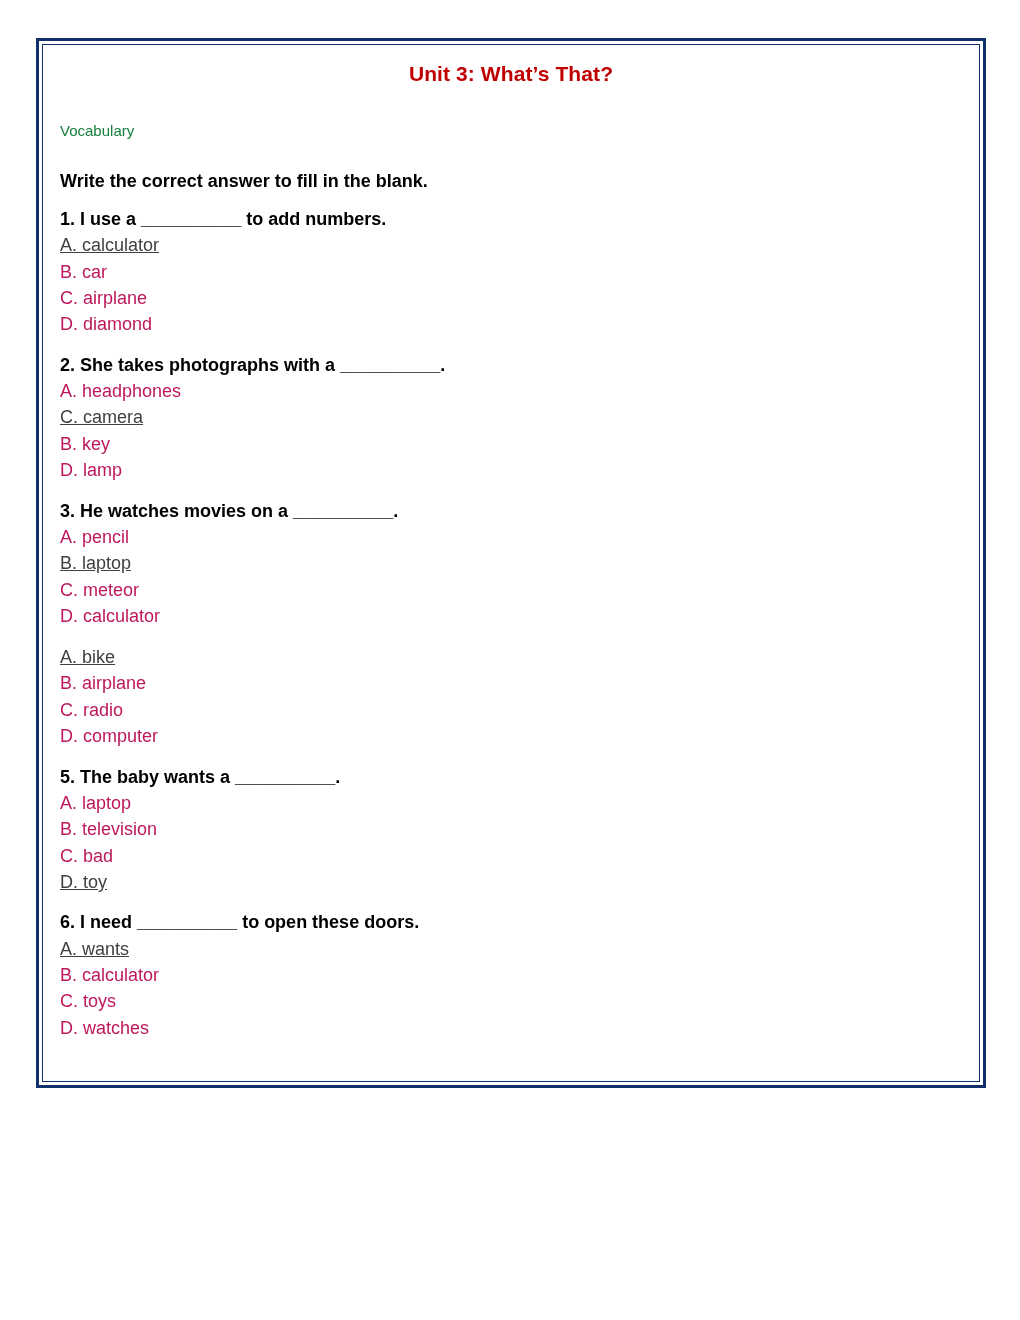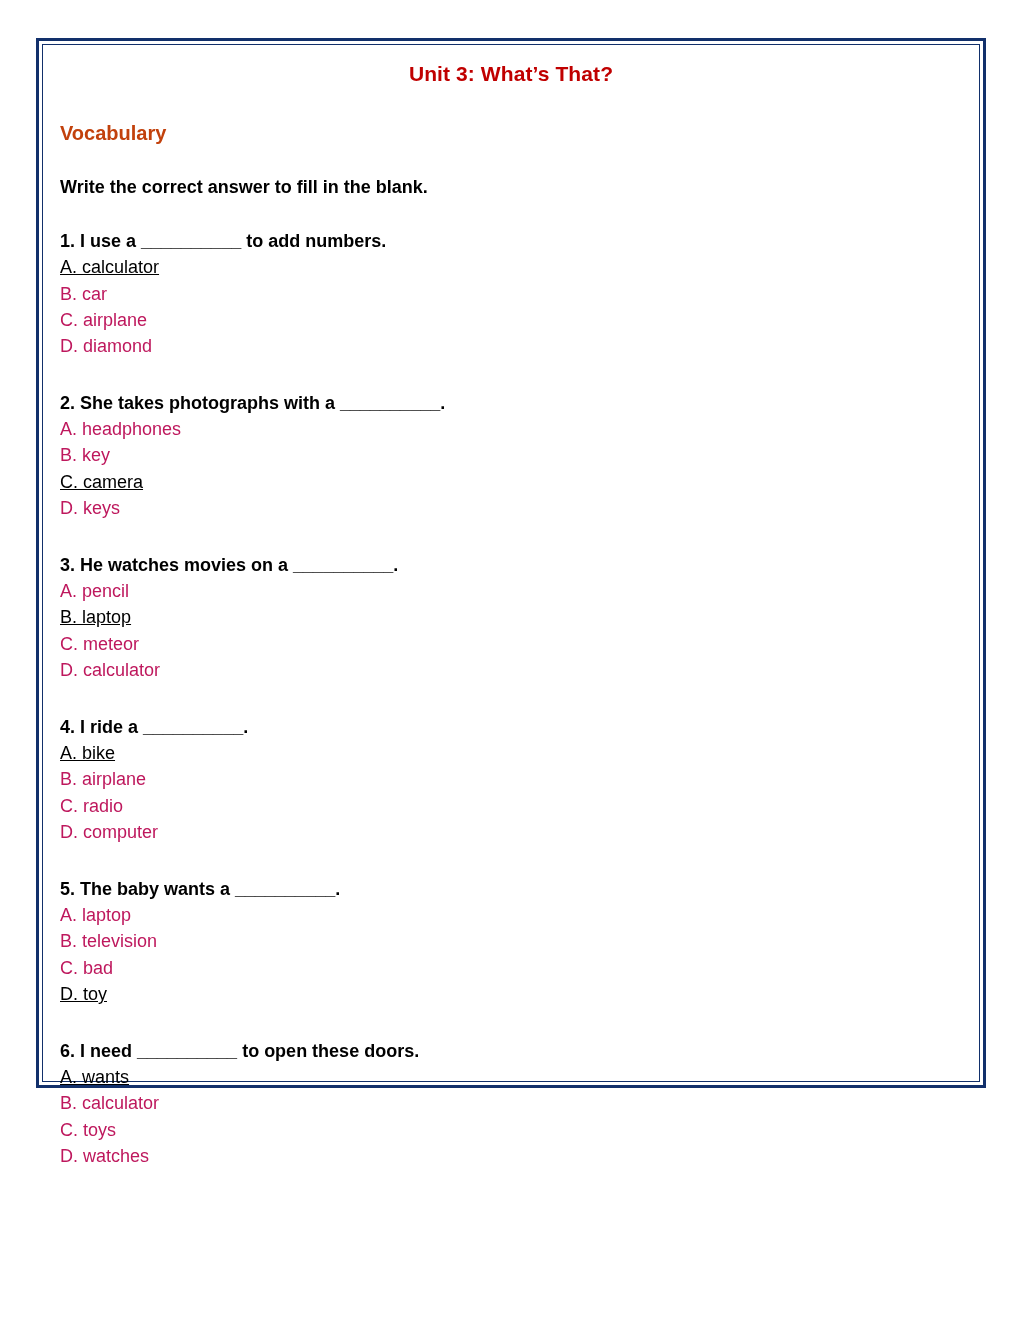--- a/index.html
+++ b/index.html
@@ -47,47 +47,47 @@
   }
   .doc-title {
     text-align: center;
     color: #c00000;
     font-weight: bold;
     font-size: 21px;
     margin: 4px 0 0 0;
     letter-spacing: 0.1px;
   }
   .section-heading {
-    color: #c2410c;
-    font-weight: bold;
-    font-size: 20px;
+    color: #15803d;
+    font-weight: normal;
+    font-size: 15px;
     margin: 36px 0 0 0;
   }
   .instruction {
     color: #000000;
     font-weight: bold;
     font-size: 18px;
     margin: 32px 0 0 0;
   }
   .question-block {
-    margin-top: 30px;
+    margin-top: 14px;
   }
   .question-stem {
     font-weight: bold;
     font-size: 18px;
     color: #000000;
     line-height: 1.45;
   }
   .choice {
     font-size: 18px;
     color: #be185d;
     line-height: 1.47;
   }
   .choice.answer {
-    color: #000000;
+    color: #404040;
     text-decoration: underline;
   }
 </style>
 </head>
 <body>
 
 <div class="page">
   <div class="frame-outer"></div>
   <div class="frame-inner"></div>
 
@@ -100,33 +100,32 @@
         <div class="question-block">
           <div class="question-stem">1. I use a __________ to add numbers.</div>
           <div class="choice answer">A. calculator</div>
           <div class="choice">B. car</div>
           <div class="choice">C. airplane</div>
           <div class="choice">D. diamond</div>
         </div>
         <div class="question-block">
           <div class="question-stem">2. She takes photographs with a __________.</div>
           <div class="choice">A. headphones</div>
+          <div class="choice answer">C. camera</div>
           <div class="choice">B. key</div>
-          <div class="choice answer">C. camera</div>
-          <div class="choice">D. keys</div>
+          <div class="choice">D. lamp</div>
         </div>
         <div class="question-block">
           <div class="question-stem">3. He watches movies on a __________.</div>
           <div class="choice">A. pencil</div>
           <div class="choice answer">B. laptop</div>
           <div class="choice">C. meteor</div>
           <div class="choice">D. calculator</div>
         </div>
         <div class="question-block">
-          <div class="question-stem">4. I ride a __________.</div>
           <div class="choice answer">A. bike</div>
           <div class="choice">B. airplane</div>
           <div class="choice">C. radio</div>
           <div class="choice">D. computer</div>
         </div>
         <div class="question-block">
           <div class="question-stem">5. The baby wants a __________.</div>
           <div class="choice">A. laptop</div>
           <div class="choice">B. television</div>
           <div class="choice">C. bad</div>

